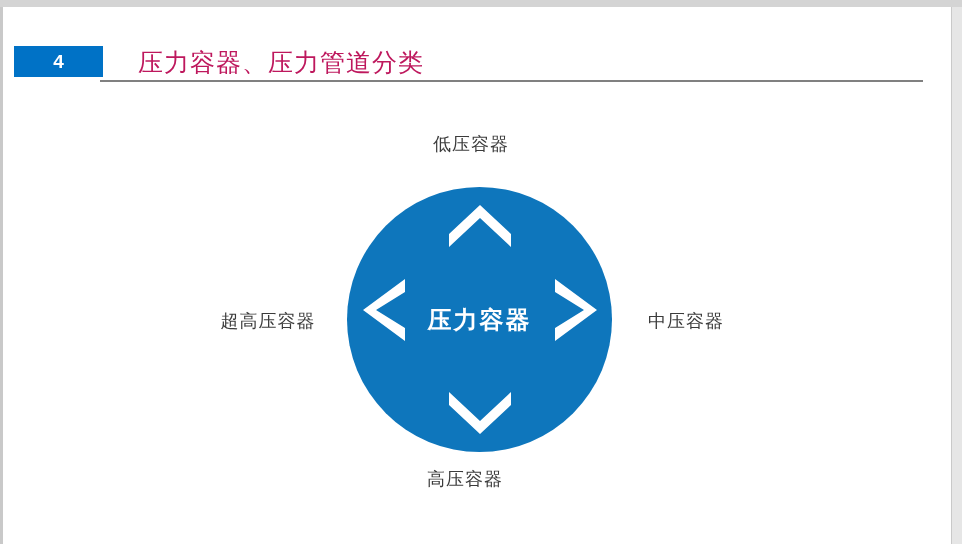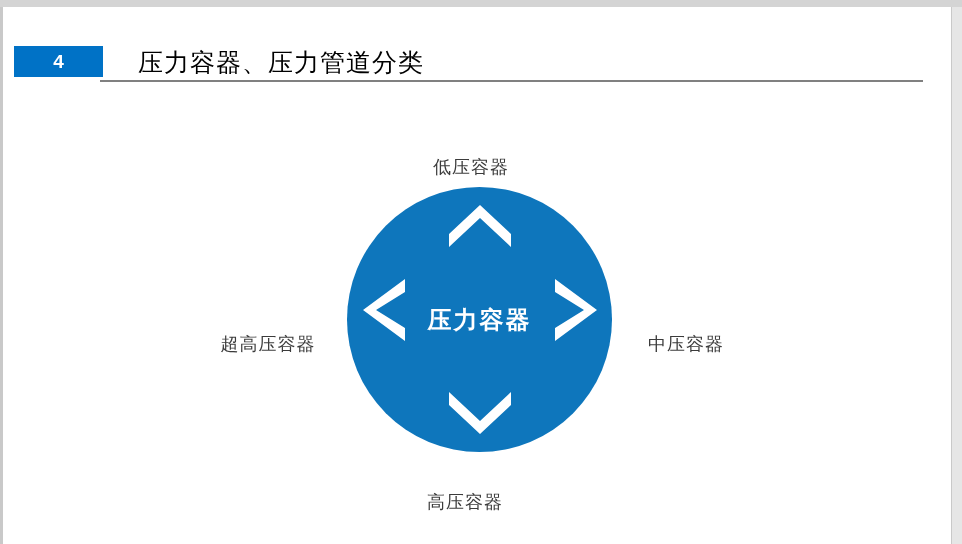--- a/index.html
+++ b/index.html
@@ -81,21 +81,21 @@
     font-family: "Liberation Sans", sans-serif;
     line-height: 1;
   }
   #slide-title {
     position: absolute;
     left: 135px;
     top: 39px;
     height: 32px;
     display: flex;
     align-items: center;
-    color: #000000;
+    color: #be185d;
     font-size: 25px;
     font-family: "DejaVu Serif", "Liberation Serif", serif;
     letter-spacing: 1px;
     white-space: nowrap;
   }
   #title-rule {
     position: absolute;
     left: 97px;
     top: 73px;
     width: 823px;
@@ -149,21 +149,20 @@
   #chevron-right{ left: 552px; top: 192px; width: 42px; height: 62px; }
 
   
   .satellite-label {
     position: absolute;
     color: #3b3b3b;
     font-size: 18px;
     font-family: Liberation Sans, sans-serif;
     letter-spacing: 1px;
     white-space: nowrap;
-    margin-top: 23px;
   }
   #label-top {
     left: 0; top: 45px;
     width: 948px;
     text-align: center;
     padding-right: 12px;
     box-sizing: border-box;
   }
   #label-bottom {
     left: 0; top: 380px;

